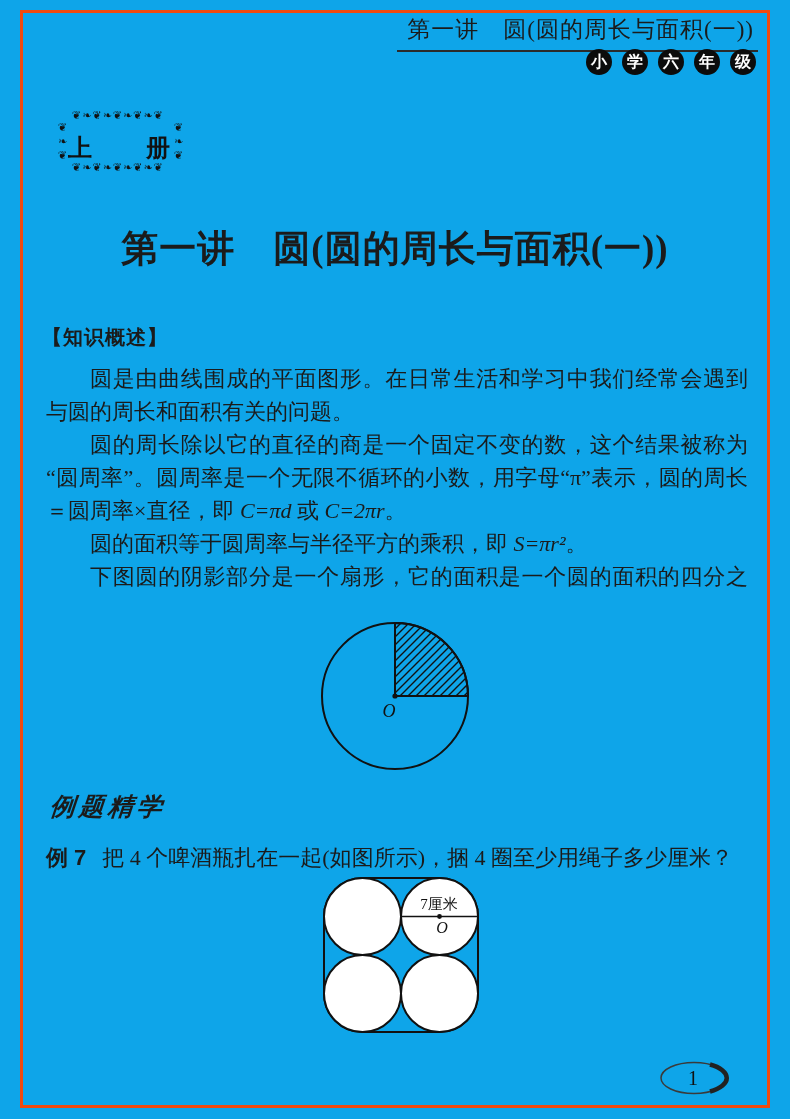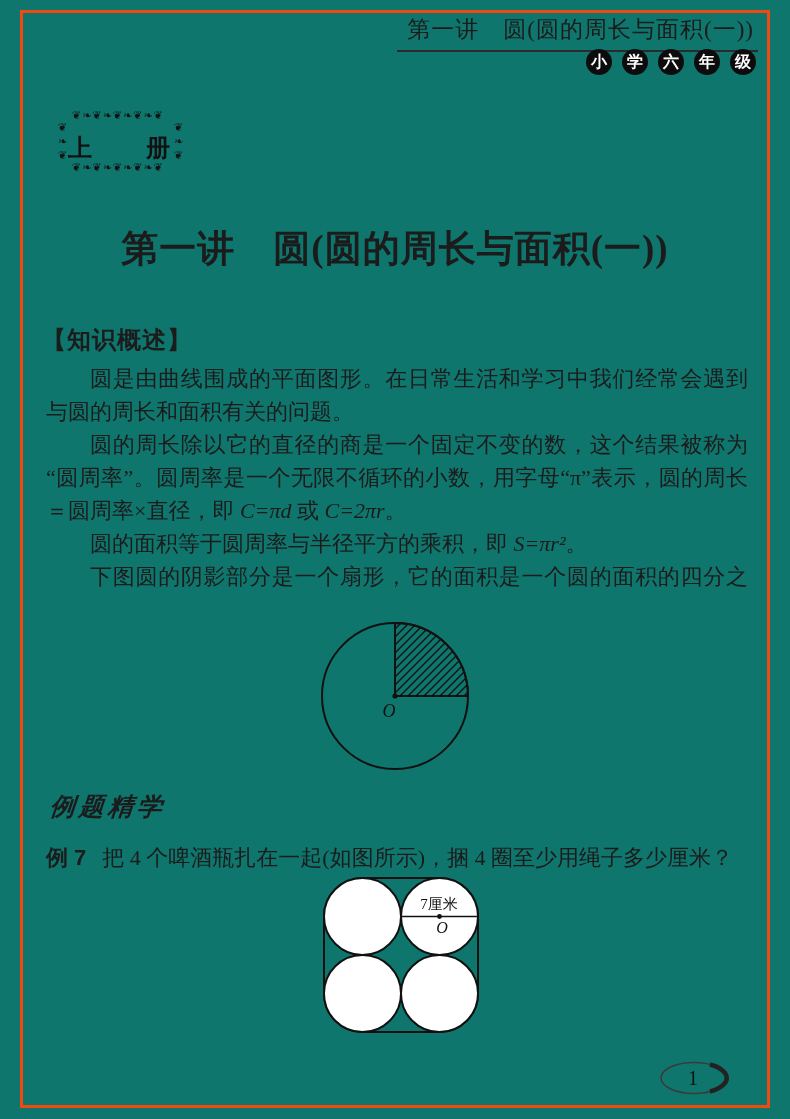--- a/index.html
+++ b/index.html
@@ -1,19 +1,19 @@
 <!DOCTYPE html>
 <html><head>
 <meta charset="utf-8">
 <style>
   * { margin:0; padding:0; box-sizing:border-box; }
   html,body { background:#ffffff; }
   .page {
     position:relative; width:790px; height:1119px; margin:0 auto;
-    background:#0f766e; color:#1b1b1b; overflow:hidden;
+    background:#0ea5e9; color:#1b1b1b; overflow:hidden;
     font-family:"Liberation Serif","DejaVu Serif",serif;
   }
   .frame {
     position:absolute; left:20px; top:10px; width:750px; height:1098px;
     border:3px solid #f14a0e; pointer-events:none;
   }
   
   .running-head {
     position:absolute; top:14px; right:32px; text-align:right;
     font-size:23px; letter-spacing:1px;
@@ -33,21 +33,21 @@
   .orn-v { writing-mode:vertical-rl; font-size:11px; letter-spacing:1px; line-height:12px;
            font-family:"DejaVu Sans",sans-serif; }
   .vb-label { font-size:24px; font-weight:bold; letter-spacing:2px; white-space:pre;margin-top:11px; }
   
   .main-title {
     position:absolute; top:224px; left:0; right:0; text-align:center;
     font-size:37px; font-weight:bold; letter-spacing:1px; white-space:nowrap;
   }
   
   .kn-head {
-    position:absolute; top:324px; left:42px; font-size:24px; font-weight:bold;
+    position:absolute; top:324px; left:42px; font-size:20px; font-weight:bold;
     font-family:"Liberation Sans","DejaVu Sans",sans-serif; letter-spacing:1px;
   }
   .body-text { position:absolute; top:362px; left:46px; width:702px;
                font-size:22px; line-height:33px; }
   .bline { height:33px; white-space:nowrap; }
   .bline.fill { white-space:normal; text-align:justify; text-align-last:justify; }
   .indent { text-indent:2em; }
   .math { font-style:italic; font-family:"Liberation Serif","DejaVu Serif",serif;text-align:center; }
   
   .fig1 { position:absolute; top:618px; left:0; right:0; display:flex; justify-content:center; }

